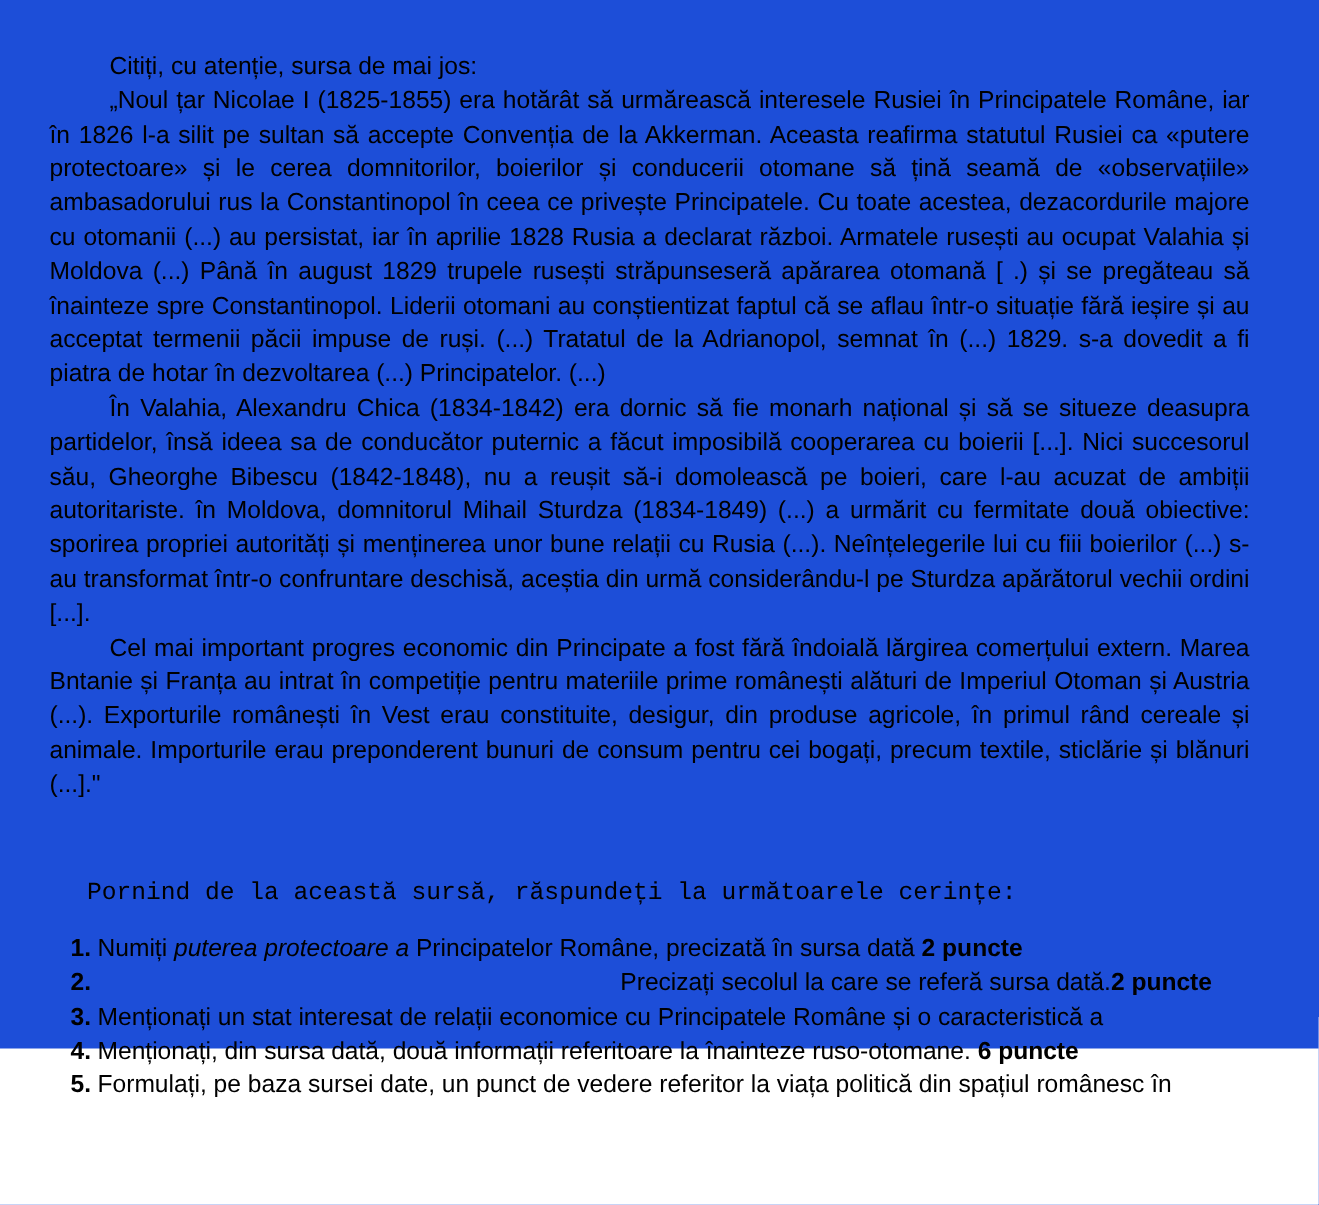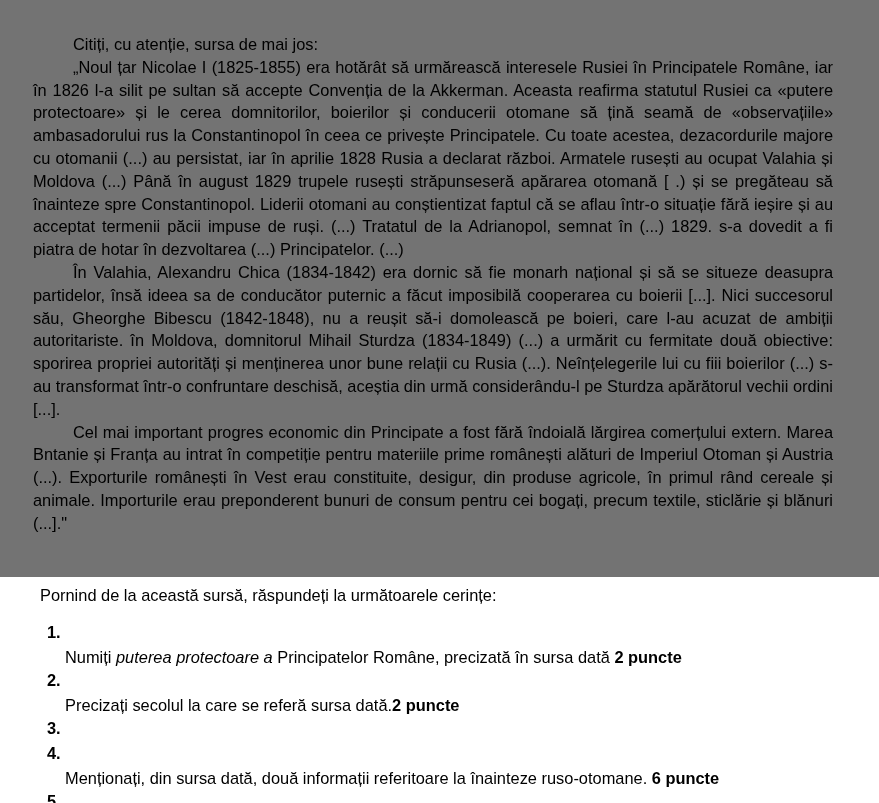--- a/index.html
+++ b/index.html
@@ -10,22 +10,22 @@
   body {
     width: 879px;
     height: 803px;
     font-family: "Liberation Sans", sans-serif;
     color: #000000;
     overflow: hidden;
   }
   .page {
     position: relative;
     width: 879px;
-    height: 577px;
-    background: #737373;
+    height: 699px;
+    background: #1d4ed8;
     box-sizing: border-box;
     padding: 33px 46px 0 33px;
   }
   .source-block {
     font-size: 16.4px;
     line-height: 22.8px;
     text-align: justify;
     text-justify: inter-word;
   }
   .source-block p {
@@ -44,23 +44,24 @@
   .justify-all::after {
     content: "";
     display: inline-block;
     width: 100%;
   }
   .ital {
     font-style: italic;
   }
   .prompt-line {
     margin-top: 27px;
-    margin-left: 7px;
+    margin-left: 25px;
     font-size: 16.4px;
     line-height: 22.8px;
+    font-family: Liberation Mono, monospace;
   }
   .task-list {
     margin-top: 14px;
     font-size: 16.4px;
     line-height: 22.8px;
   }
   .task-row {
     display: flex;
     align-items: flex-start;
     margin-bottom: 0px;
@@ -69,33 +70,33 @@
     flex: 0 0 32px;
     font-weight: bold;
     text-align: left;
     padding-left: 14px;
     box-sizing: border-box;
   }
   .task-body {
     flex: 1 1 auto;
     padding-left: 0px;
     position: relative;
-    margin-top: 25px;
   }
   .task-body .line {
     display: block;
   }
   .pts-bold {
     font-weight: bold;
   }
   
   .line-with-right {
     display: flex;
     justify-content: space-between;
     align-items: baseline;
+    text-align: right;
   }
   .line-with-right .right-mark {
     white-space: nowrap;
     padding-right: 25px;
   }
 </style>
 </head>
 <body>
 
 <div class="page">
@@ -128,20 +129,21 @@
     <div class="task-row">
       <div class="task-num">2.</div>
       <div class="task-body">
         <span class="line line-with-right"><span>Precizați secolul la care se referă sursa dată.</span><span class="pts-bold right-mark">2 puncte</span></span>
       </div>
     </div>
 
     <div class="task-row">
       <div class="task-num">3.</div>
       <div class="task-body">
+        <span class="line">Menționați un stat interesat de relații economice cu Principatele Române și o caracteristică a</span>
       </div>
     </div>
 
     <div class="task-row">
       <div class="task-num">4.</div>
       <div class="task-body">
         <span class="line"><span>Menționați, din sursa dată, două informații referitoare la înainteze ruso-otomane. </span><span class="pts-bold">6 puncte</span></span>
       </div>
     </div>
 

